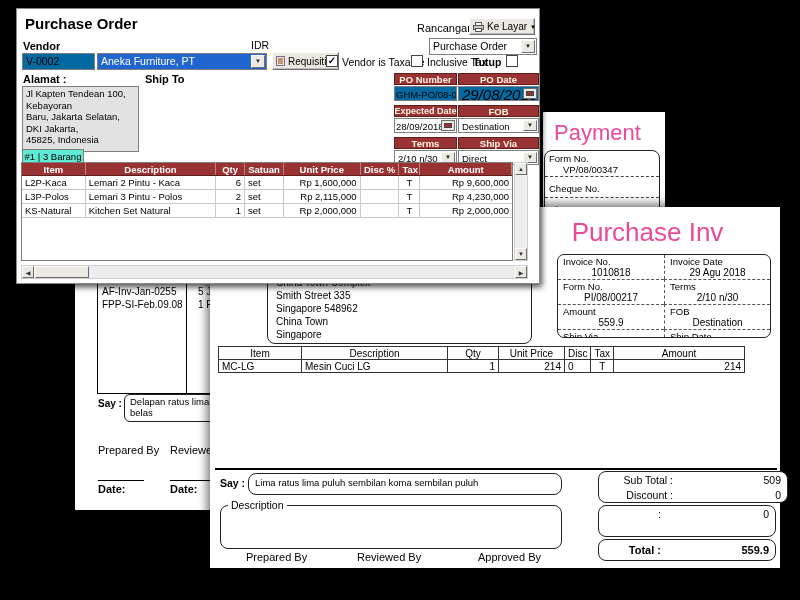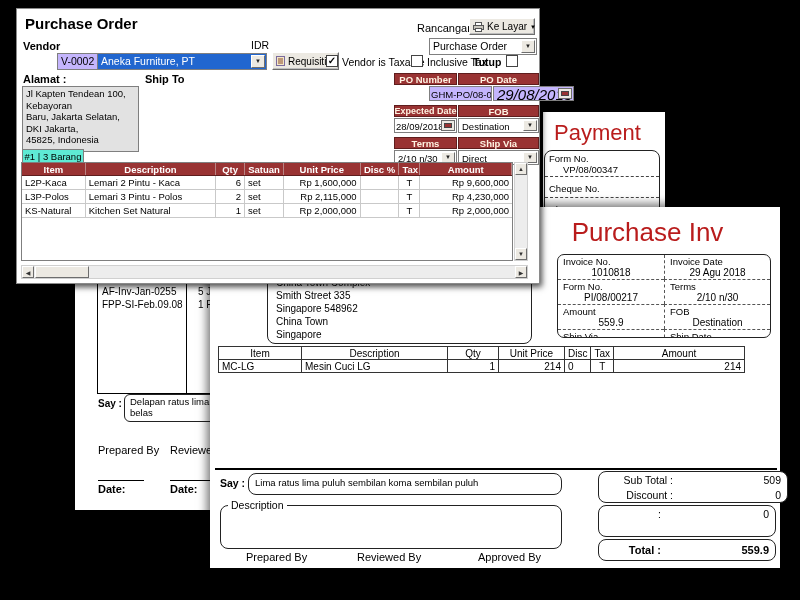--- a/index.html
+++ b/index.html
@@ -1,30 +1,30 @@
 <!DOCTYPE html>
 <html><head>
 <meta charset="utf-8">
 <style>
   *{box-sizing:border-box;margin:0;padding:0;}
   html,body{width:800px;height:600px;overflow:hidden;}
   body{background:#000;font-family:"Liberation Sans",sans-serif;position:relative;}
   .abs{position:absolute;}
   
   .doc{position:absolute;background:#fff;box-shadow:0 0 9px 3px rgba(0,0,0,.55);color:#000;}
-  .doc-title{font-size:22px;letter-spacing:0;color:#b91c1c;white-space:nowrap;}
+  .doc-title{font-size:22px;letter-spacing:0;color:#ec4899;white-space:nowrap;}
   .rbox{position:absolute;border:1px solid #222;border-radius:7px;background:#fff;}
   .dash-t{border-top:1px dashed #444;}
   
   #po-win{position:absolute;left:16px;top:8px;width:524px;height:276px;background:#fff;
           border:1px solid #8a8a8a;box-shadow:2px 3px 6px rgba(0,0,0,.7);font-size:11px;}
   .lab-b{font-weight:bold;font-size:11px;color:#000;white-space:nowrap;}
   .lab-n{font-size:11px;color:#000;white-space:nowrap;}
   .inp{position:absolute;border:1px solid #7f7f7f;background:#fff;font-size:10.5px;padding:1px 3px;line-height:13px;white-space:nowrap;overflow:hidden;}
-  .yellow{background:#c4b5fd;margin-left:35px;}
+  .yellow{background:#0369a1;}
   .gray-area{background:#E2E2E2;}
   .bevel{background:#ECE9E2;border:1px solid;border-color:#fff #6d6d6d #6d6d6d #fff;box-shadow:inset -1px -1px 0 #bdbdbd;}
   .combo-arrow{position:absolute;right:1px;top:1px;bottom:1px;width:14px;display:flex;align-items:center;justify-content:center;
                font-size:6px;color:#222;background:#ECE9E2;border:1px solid;border-color:#fff #6d6d6d #6d6d6d #fff;}
   .chk{position:absolute;width:12px;height:12px;background:#fff;border:1px solid #444;font-size:10px;font-weight:bold;
        display:flex;align-items:center;justify-content:center;line-height:10px;color:#000;}
   .redhdr{position:absolute;background:#993333;border:1px solid #5f1d1d;color:#FFF3E2;font-weight:bold;font-size:9.5px;
           display:flex;align-items:center;justify-content:center;white-space:nowrap;}
   .calbtn{position:absolute;right:1px;top:1px;width:14px;bottom:1px;background:#ECE9E2;border:1px solid #6d6d6d;}
   .calbtn i{position:absolute;left:2px;right:2px;top:2px;bottom:2px;background:#fff;border:1px solid #444;}

